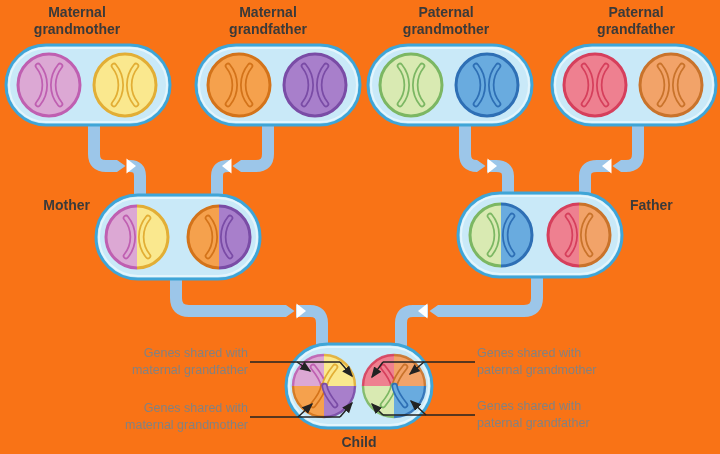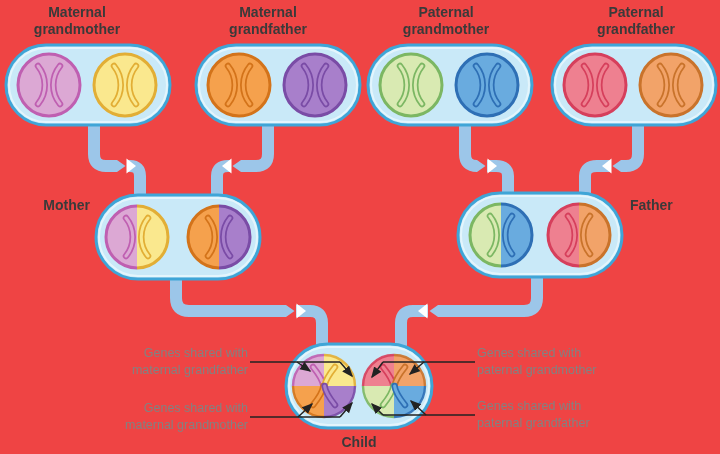--- a/index.html
+++ b/index.html
@@ -1,16 +1,16 @@
 <!DOCTYPE html>
 <html style="--pink: #dca8d4; --pink_dark: #bf5fb1; --yellow: #fae88e; --yellow_dark: #e2ae35; --orange: #f5a14d; --orange_dark: #d3731a; --purple: #a87fcb; --purple_dark: #7a4ca6; --green: #d9eab2; --green_dark: #7cb763; --blue: #69abdf; --blue_dark: #2e6fb5; --red: #ee8090; --red_dark: #d63f5c; --salmon: #f2a369; --salmon_dark: #c9732b; --cell_fill: #c9e9f8; --cell_border: #3fa5d7; --pipe: #9cc6e9; --leader: #222222; --label_gray: #828282; --name_dark: #3a3a3a;"><head>
 <meta charset="utf-8">
 <style>
   html,body{margin:0;padding:0;background:#ffffff;}
-  .stage{position:relative;width:720px;height:454px;background:#ef4444;overflow:hidden;
+  .stage{position:relative;width:720px;height:454px;background:#f97316;overflow:hidden;
          font-family:"Liberation Sans", sans-serif;}
   svg{display:block}
 
   
   .cf-pink{fill:var(--pink)}     .s-pink{stroke:var(--pink_dark)}
   .cf-yellow{fill:var(--yellow)} .s-yellow{stroke:var(--yellow_dark)}
   .cf-orange{fill:var(--orange)} .s-orange{stroke:var(--orange_dark)}
   .cf-purple{fill:var(--purple)} .s-purple{stroke:var(--purple_dark)}
   .cf-green{fill:var(--green)}   .s-green{stroke:var(--green_dark)}
   .cf-blue{fill:var(--blue)}     .s-blue{stroke:var(--blue_dark)}

